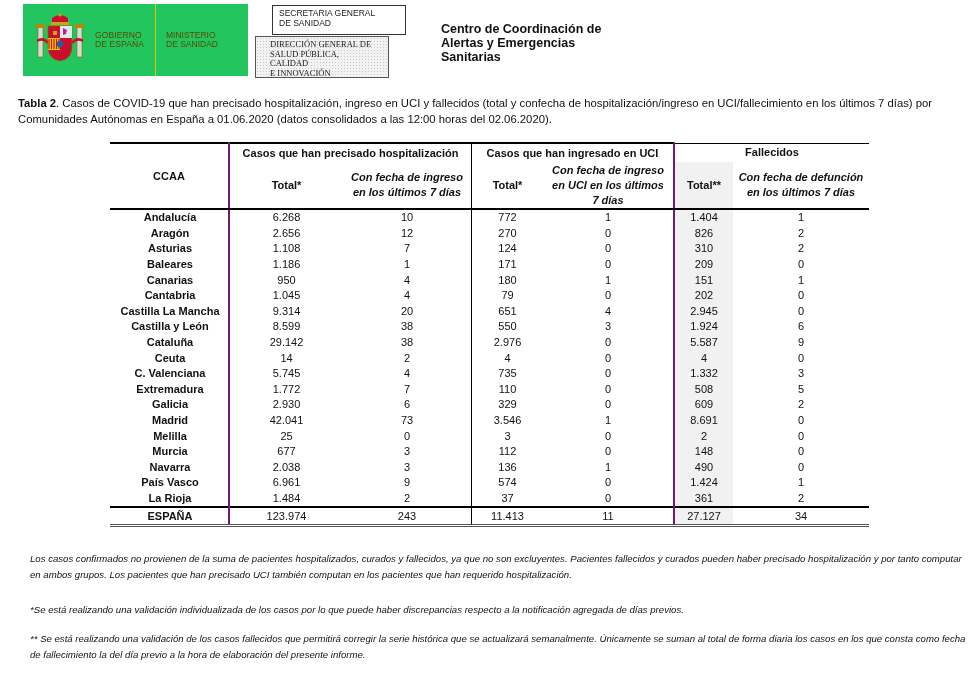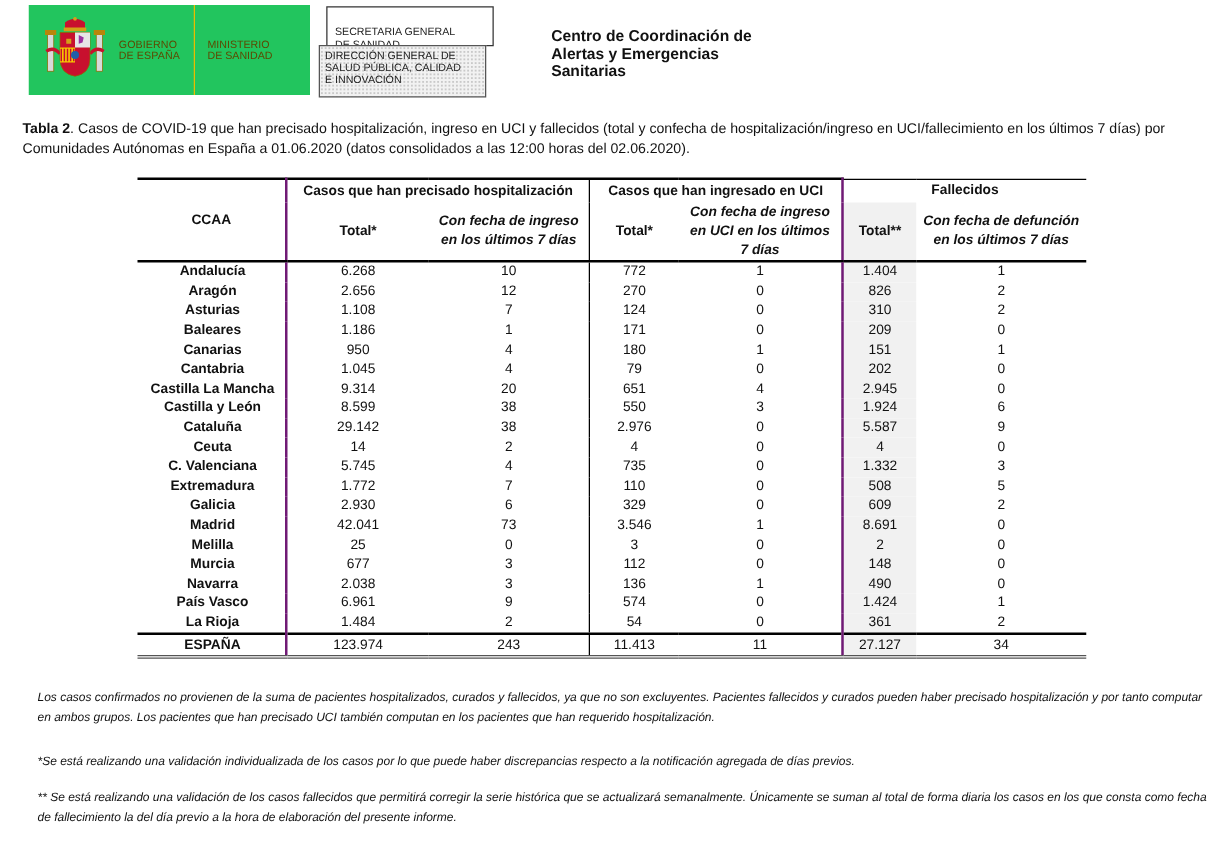--- a/index.html
+++ b/index.html
@@ -5,25 +5,25 @@
   html, body { margin:0; padding:0; background:#ffffff; }
   body { width:974px; height:692px; position:relative; overflow:hidden; font-family:"Liberation Sans", sans-serif; color:#000; }
 
   
   .gov-banner { position:absolute; left:23px; top:4px; width:225px; height:72px; background:#22c55e; }
   .crest { position:absolute; left:12px; top:9px; width:50px; height:54px; }
   .gov-text { position:absolute; left:72px; top:27px; font-size:8.5px; line-height:9px; color:#5c4a00; letter-spacing:0.1px; }
   .min-text { position:absolute; left:143px; top:27px; font-size:8.5px; line-height:9px; color:#5c4a00; }
   .gov-divider { position:absolute; left:132px; top:0; width:1px; height:72px; background:#e8bd00; }
 
-  .box-sec { position:absolute; left:261px; top:5px; width:134px; height:30px; border:1px solid #333; background:#fff; box-sizing:border-box; padding:15px 6px; font-size:8.5px; line-height:9.5px; color:#222; }
-  .box-dir { position:absolute; left:255px; top:36px; width:134px; height:42px; border:1px solid #555; box-sizing:border-box; padding:3px 4px; font-size:8.5px; line-height:9.5px; color:#222;
+  .box-sec { position:absolute; left:272px; top:5px; width:134px; height:30px; border:1px solid #333; background:#fff; box-sizing:border-box; padding:3px 6px; font-size:8.5px; line-height:9.5px; color:#222; }
+  .box-dir { position:absolute; left:255px; top:36px; width:134px; height:42px; border:1px solid #555; box-sizing:border-box; padding:3px 14px; font-size:8.5px; line-height:9.5px; color:#222;
     background-color:#f2f2f2;
     background-image: radial-gradient(#c9c9c9 0.6px, transparent 0.7px);
-    background-size:3px 3px; }
+    background-size:3px 3px;font-family:Liberation Serif, serif; }
 
   .center-title { position:absolute; left:441px; top:22px; font-weight:bold; font-size:12.5px; line-height:14px; color:#111; }
 
   
   .caption { position:absolute; left:18px; top:95px; width:940px; font-size:11.3px; line-height:16px; color:#111; }
   .caption b { font-weight:bold; }
 
   
   table.data { position:absolute; left:110px; top:142px; border-collapse:collapse; font-size:11px; color:#111; }
   table.data td, table.data th { padding:0; height:15.6px; line-height:15px; text-align:center; }
@@ -289,21 +289,21 @@
         <td class="c-h7 vthin">9</td>
         <td class="c-ut">574</td>
         <td class="c-u7 vline">0</td>
         <td class="c-ft">1.424</td>
         <td class="c-f7">1</td>
       </tr>
       <tr>
         <td class="c-ccaa vline">La Rioja</td>
         <td class="c-ht">1.484</td>
         <td class="c-h7 vthin">2</td>
-        <td class="c-ut">54</td>
+        <td class="c-ut">37</td>
         <td class="c-u7 vline">0</td>
         <td class="c-ft">361</td>
         <td class="c-f7">2</td>
       </tr>
     </tbody>
   <tfoot>
     <tr class="total">
       <td class="c-ccaa vline">ESPAÑA</td>
       <td class="c-ht">123.974</td>
       <td class="c-h7 vthin">243</td>

